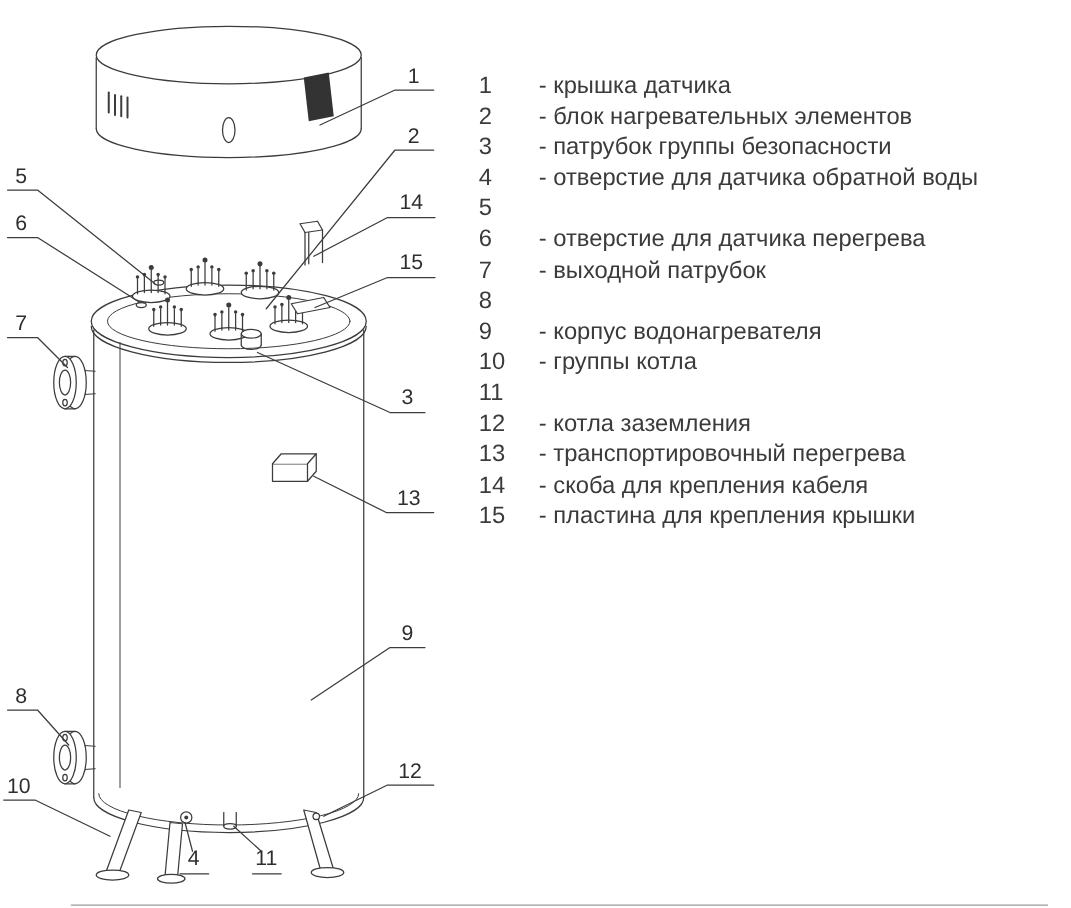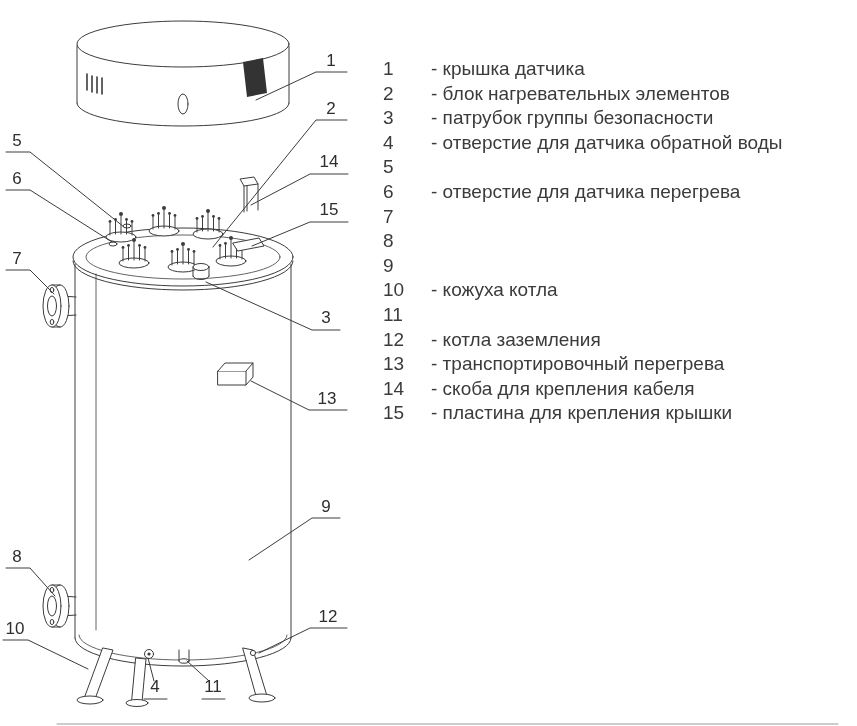--- a/index.html
+++ b/index.html
@@ -234,30 +234,32 @@
   </div>
   <div class="legend-row">
     <span class="num">5</span>
   </div>
   <div class="legend-row">
     <span class="num">6</span>
     <span class="txt">- отверстие для датчика перегрева</span>
   </div>
   <div class="legend-row">
     <span class="num">7</span>
+    <span class="txt">- выходной патрубок</span>
   </div>
   <div class="legend-row">
     <span class="num">8</span>
   </div>
   <div class="legend-row">
     <span class="num">9</span>
+    <span class="txt">- корпус водонагревателя</span>
   </div>
   <div class="legend-row">
     <span class="num">10</span>
-    <span class="txt">- кожуха котла</span>
+    <span class="txt">- группы котла</span>
   </div>
   <div class="legend-row">
     <span class="num">11</span>
   </div>
   <div class="legend-row">
     <span class="num">12</span>
     <span class="txt">- котла заземления</span>
   </div>
   <div class="legend-row">
     <span class="num">13</span>

